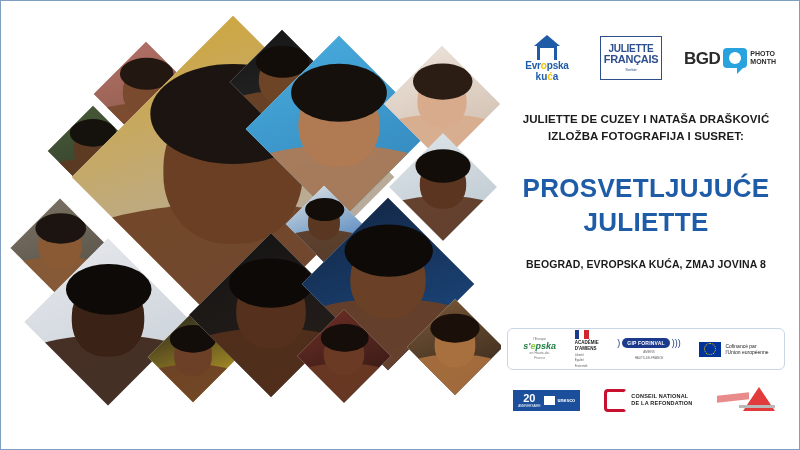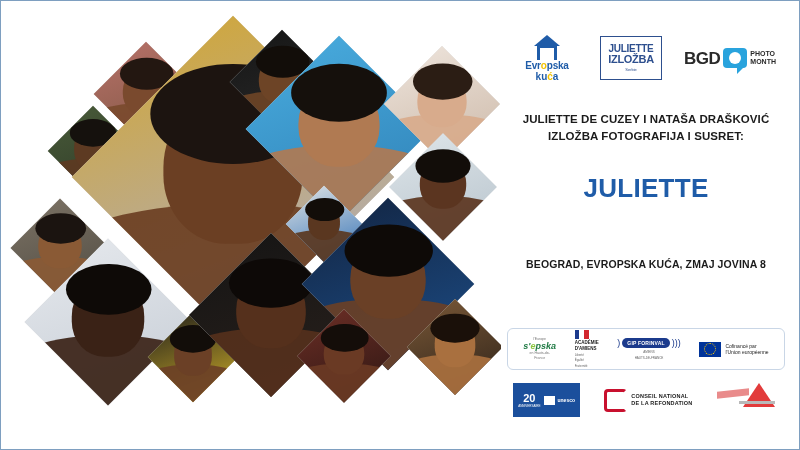--- a/index.html
+++ b/index.html
@@ -258,20 +258,21 @@
   }
   .fd-eu .eutext { font-size: 5px; color: #1b1b1b; line-height: 6.5px; text-align: left; }
 
   
   #partners {
     position: absolute;
     left: 10px; top: 382px;
     width: 290px;
     height: 34px;
     display: flex;
+    align-items: center;
     justify-content: space-around;
   }
   .pt-unesco {
     background: #1b4f9c;
     display: flex; align-items: center; gap: 3px;
     padding: 3px 5px;
   }
   .pt-unesco .num { color: #ffffff; font-size: 11px; font-weight: bold; line-height: 11px; }
   .pt-unesco .sm { color: #ffffff; font-size: 3px; line-height: 4px; }
   .pt-unesco .tmp {
@@ -448,21 +449,21 @@
         <div class="house">
           <div class="roof"></div>
           <div class="body"></div>
         </div>
         <div class="t1"><span>Evr</span><span class="hl">o</span><span>pska</span></div>
         <div class="t2"><span>ku</span><span class="hl">ć</span><span>a</span></div>
       </div>
 
       <div class="lg-if">
         <div class="l1">JULIETTE</div>
-        <div class="l2">IZLOŽBA</div>
+        <div class="l2">FRANÇAIS</div>
         <div class="l3">Serbie</div>
       </div>
 
       <div class="lg-bgd">
         <div class="bgd">BGD</div>
         <div class="cam">
             <div class="lens"></div>
           </div>
         <div class="pm">
           <div>PHOTO</div>
@@ -471,20 +472,21 @@
       </div>
 
     </div>
 
     <div id="subtitle">
       <div>JULIETTE DE CUZEY I NATAŠA DRAŠKOVIĆ</div>
       <div>IZLOŽBA FOTOGRAFIJA I SUSRET:</div>
     </div>
 
     <div id="title">
+      <div>PROSVETLJUJUĆE</div>
       <div>JULIETTE</div>
     </div>
 
     <div id="when-where">
       <div>BEOGRAD, EVROPSKA KUĆA, ZMAJ JOVINA 8</div>
     </div>
 
     <div id="funders">
 
       <div class="fd fd-europe">

